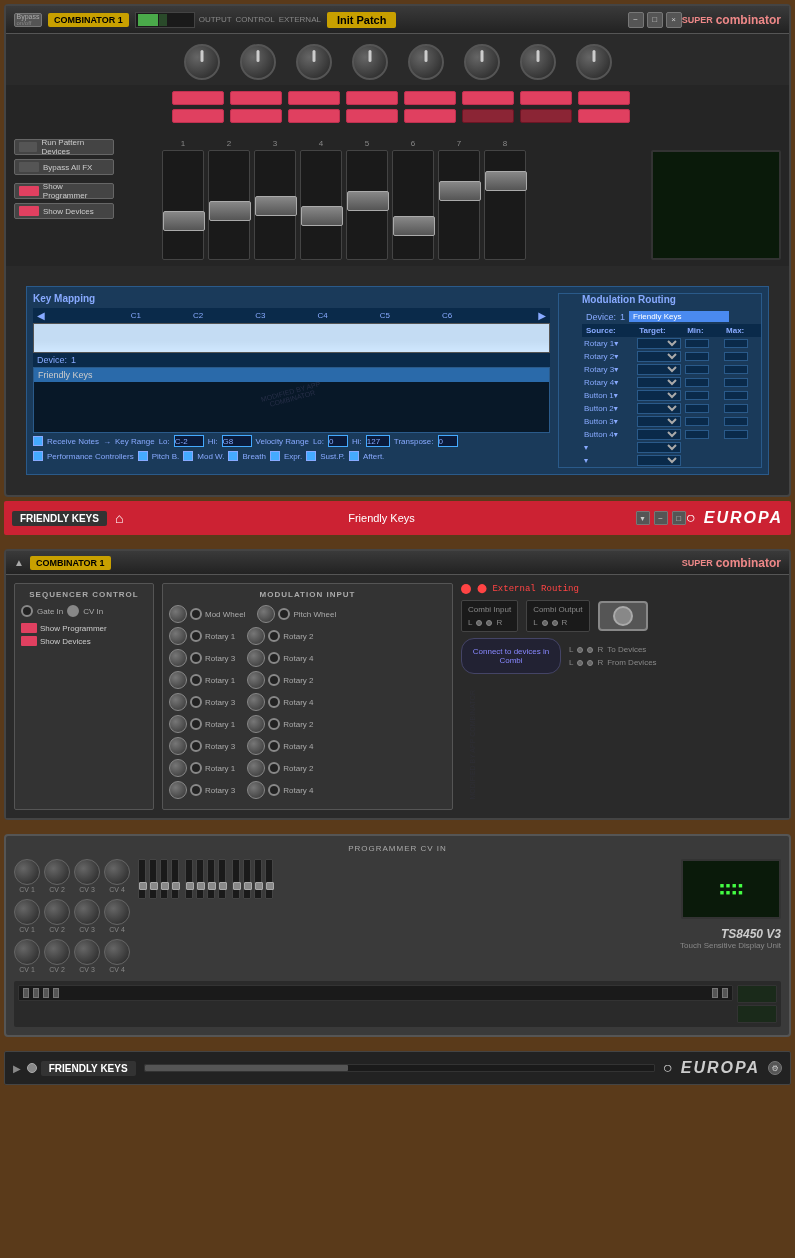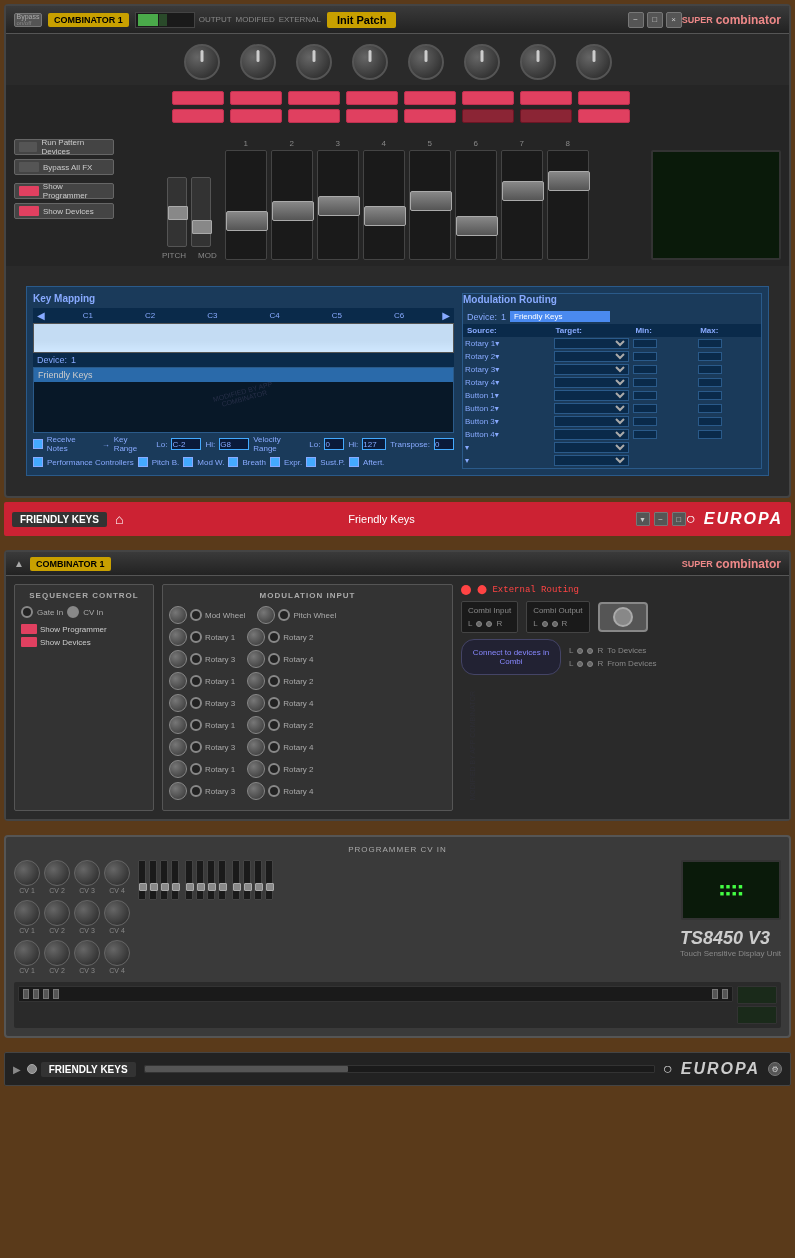--- a/index.html
+++ b/index.html
@@ -256,23 +256,24 @@
     .receive-bar {
       display: flex; align-items: center; gap: 4px;
       font-size: 8px; color: #8af; padding: 2px 0;
     }
     .receive-checkbox { width: 10px; height: 10px; border: 1px solid #8af; background: #1a3a5a; }
     .receive-checkbox.checked { background: #4af; }
     .receive-input { width: 30px; height: 12px; background: #0a1a3a; border: 1px solid #4af; color: #8af; font-size: 8px; }
 
     
     .mod-routing-panel {
-      width: 300px;
+      width: 204px;
       background: #1a3a5a;
       border: 1px solid #2a5a8a;
+      padding-left: 23px;
     }
     .mod-device-row {
       display: flex; align-items: center; gap: 4px; padding: 2px 4px;
       font-size: 9px; color: #8af;
     }
     .mod-device-select {
       background: #4a8af0;
       color: #fff;
       font-size: 8px;
       padding: 1px 4px;
@@ -490,21 +491,22 @@
     }
     .ts-display {
       width: 100px; height: 60px;
       background: #0a1a0a;
       border: 2px solid #333;
       border-radius: 2px;
       display: flex; align-items: center; justify-content: center;
       font-size: 8px; color: #4f4;
     }
     .ts-logo {
-      font-size: 18px; font-weight: bold; color: #ccc;
+      text-align: right;
+      font-size: 12px; font-weight: bold; color: #ccc;
       font-style: italic;
     }
     .ts-subtitle { font-size: 8px; color: #888; }
 
     
     .bottom-europa-bar {
       background: #222;
       display: flex;
       align-items: center;
       padding: 4px 8px;
@@ -561,21 +563,21 @@
           <div style="color:#888; font-size:6px;">on/off</div>
         </div>
       </div>
       <div class="combi-name-badge">COMBINATOR 1</div>
       <div style="display:flex; gap:4px; align-items:center;">
         <div class="voltage-meter">
           <div class="voltage-bar" style="width:20px;"></div>
           <div class="voltage-bar dim" style="width:8px;"></div>
         </div>
         <span style="font-size:8px; color:#888;">OUTPUT</span>
-        <span style="font-size:8px; color:#888;">MODIFIED</span>
+        <span style="font-size:8px; color:#888;">CONTROL</span>
         <span style="font-size:8px; color:#888;">EXTERNAL</span>
       </div>
       <div class="patch-name">Init Patch</div>
     </div>
     <div class="header-window-controls">
       <div class="win-ctrl">−</div>
       <div class="win-ctrl">□</div>
       <div class="win-ctrl">×</div>
     </div>
     <div class="combi-logo">
@@ -652,34 +654,20 @@
         <span style="font-size:8px;">Show Programmer</span>
       </div>
       <div class="toggle-btn">
         <div class="toggle-led"></div>
         <span style="font-size:8px;">Show Devices</span>
       </div>
     </div>
 
     <div style="flex:1; display:flex; gap:8px; align-items:flex-end; padding-left:8px;">
 
-      <div class="pitch-mod">
-        <div class="pitch-mod-sliders">
-          <div class="pitch-fader">
-            <div class="pitch-fader-handle" style="top:28px;"></div>
-          </div>
-          <div class="pitch-fader">
-            <div class="pitch-fader-handle" style="top:42px;"></div>
-          </div>
-        </div>
-        <div class="fader-labels">
-          <span>PITCH</span>
-          <span>MOD</span>
-        </div>
-      </div>
 
       <div class="faders-group">
         <div class="fader-track-container">
           <div class="fader-track-num">1</div>
           <div class="fader-track">
             <div class="fader-handle" style="top:60px;"></div>
           </div>
         </div>
         <div class="fader-track-container">
           <div class="fader-track-num">2</div>

